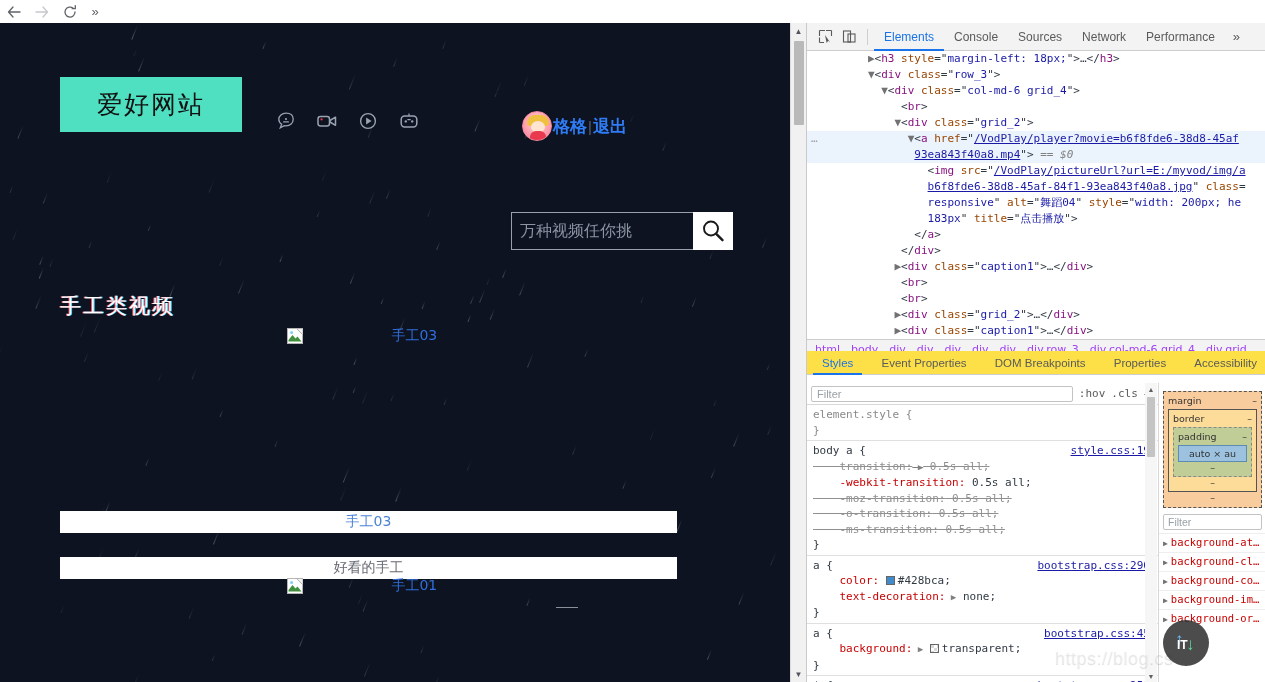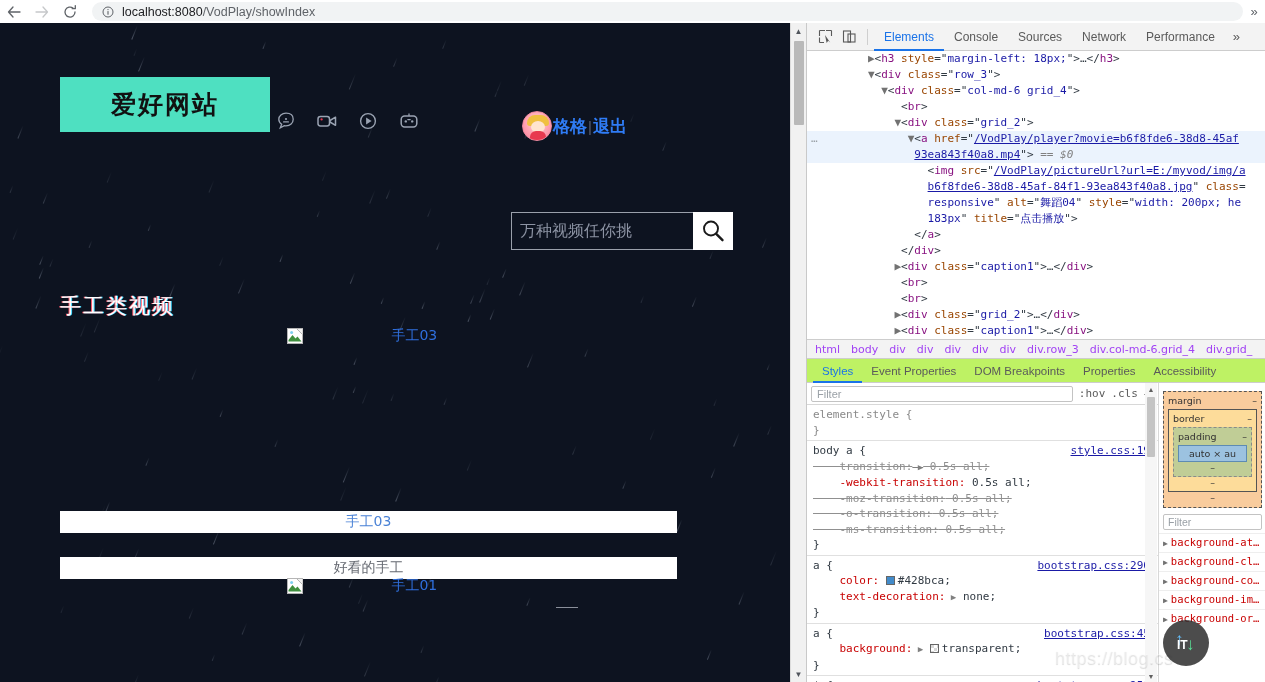--- a/index.html
+++ b/index.html
@@ -40,24 +40,24 @@
     overflow:hidden;
   }
   .rain{ position:absolute; inset:0; pointer-events:none; opacity:.55; }
   .rain i{
     position:absolute; width:1px; height:11px; background:linear-gradient(180deg,rgba(255,255,255,0),rgba(200,210,230,.75));
     transform:rotate(22deg);
   }
 
   .site-header{ position:absolute; left:0; top:0; width:790px; height:130px; }
   .logo{
-    position:absolute; left:60px; top:54px; width:210px; height:55px;
+    position:absolute; left:60px; top:54px; width:182px; height:55px;
     background:#4ee0c1; display:flex; align-items:center; justify-content:center;
     color:#111; font-size:25px; letter-spacing:2px;
-    font-family:"DejaVu Sans", sans-serif; font-weight:700;
+    font-family:"DejaVu Sans", sans-serif; font-weight:400;
   }
   .hdr-icons{ position:absolute; left:276px; top:88px; display:flex; gap:20px; align-items:center;}
   .hdr-icons svg{ display:block; }
   .user-area{ position:absolute; left:522px; top:88px; display:flex; align-items:center; gap:1px; }
   .avatar{
     width:30px; height:30px; border-radius:50%;
     background:radial-gradient(circle at 50% 38%, #ffd9d9 0%, #ff9fb0 55%, #f87c96 100%);
     position:relative; overflow:hidden; border:1px solid #f08aa0;
   }
   .avatar .hair{ position:absolute; left:4px; top:3px; width:22px; height:11px;
@@ -158,23 +158,24 @@
 
   .crumbs{
     position:absolute; left:0; top:316px; width:459px; height:20px;
     border-top:1px solid #cdcdcd; border-bottom:1px solid #cdcdcd;
     background:#f3f3f3; display:flex; align-items:center; gap:11px;
     padding-left:8px; overflow:hidden; font-size:11px; color:#a142f4;
     font-family:"DejaVu Sans", sans-serif; white-space:nowrap;
   }
 
   .sidetabs{
-    position:absolute; left:0; top:336px; width:459px; height:24px;
-    border-bottom:1px solid #cdcdcd; background:#bef264; display:flex; align-items:center;
+    position:absolute; left:0; top:328px; width:459px; height:24px;
+    border-bottom:1px solid #cdcdcd; background:#fde047; display:flex; align-items:center;
     padding-left:6px;
+    justify-content:space-between;
   }
   .sidetab{ padding:0 9px; height:24px; line-height:24px; font-size:11.5px; color:#5a5a5a;
     border-bottom:2px solid transparent; white-space:nowrap;}
   .sidetab.active{ color:#1a73e8; border-bottom-color:#1a73e8; }
 
   .styles-pane{
     position:absolute; left:0; top:360px; width:351px; height:299px;
     background:#ffffff; overflow:hidden;
   }
   .filterbar{
@@ -272,31 +273,20 @@
     <div class="nav-btn disabled">
       <svg width="16" height="16" viewBox="0 0 16 16">
           <path d="M9 3 L13.5 8 L9 13 M13.5 8 L2 8" stroke="#c6c8ca" stroke-width="1.3" fill="none" stroke-linecap="round" stroke-linejoin="round"></path>
         </svg>
     </div>
     <div class="nav-btn">
       <svg width="16" height="16" viewBox="0 0 16 16">
           <path d="M13 8 A5 5 0 1 1 11.2 4.2" stroke="#5f6368" stroke-width="1.3" fill="none" stroke-linecap="round"></path>
           <path d="M13.3 1.6 L13.3 4.7 L10.2 4.7" stroke="#5f6368" stroke-width="1.3" fill="none" stroke-linecap="round" stroke-linejoin="round"></path>
         </svg>
-    </div>
-    <div class="omnibox">
-      <span class="info-ico">
-        <svg width="12" height="12" viewBox="0 0 12 12">
-            <circle cx="6" cy="6" r="5" stroke="#5f6368" stroke-width="1" fill="none"></circle>
-            <circle cx="6" cy="3.6" r="0.7" fill="#5f6368"></circle>
-            <rect x="5.45" y="5.1" width="1.1" height="3.6" fill="#5f6368"></rect>
-          </svg>
-      </span>
-      <span class="url-host">localhost:8080</span>
-        <span class="url-path">/VodPlay/showIndex</span>
     </div>
     <div class="chrome-right">»</div>
   </div>
 
   <div class="viewport">
     <div class="rain" id="rain">
         <i style="left: 392.332px; top: 370.121px; height: 8.15475px; opacity: 0.396386;"></i>
         <i style="left: 354.568px; top: 334.213px; height: 7.78558px; opacity: 0.777323;"></i>
         <i style="left: 471.536px; top: 271.144px; height: 9.84439px; opacity: 0.718753;"></i>
         <i style="left: 525.953px; top: 50.544px; height: 11.9855px; opacity: 0.391047;"></i>

